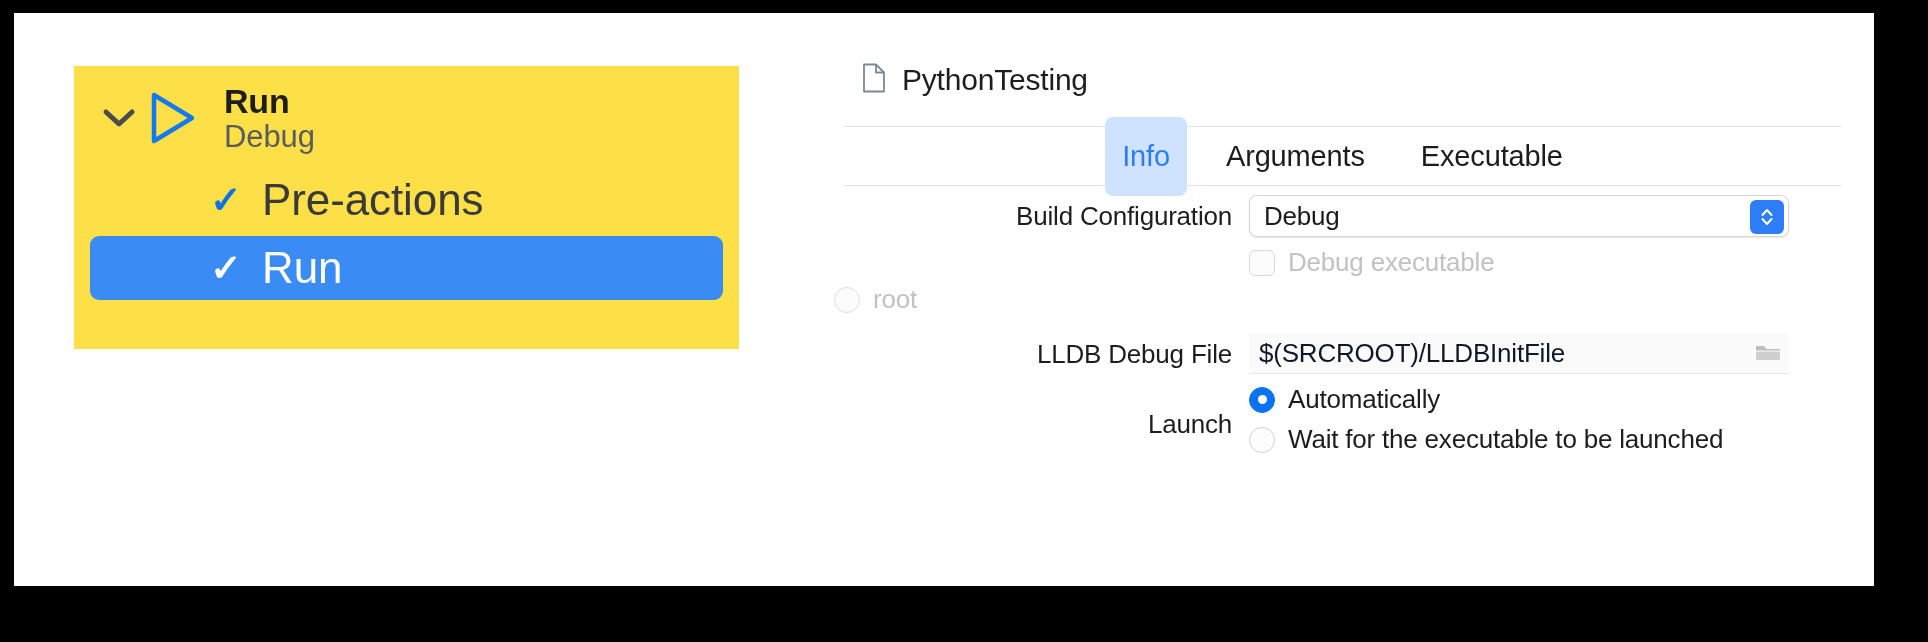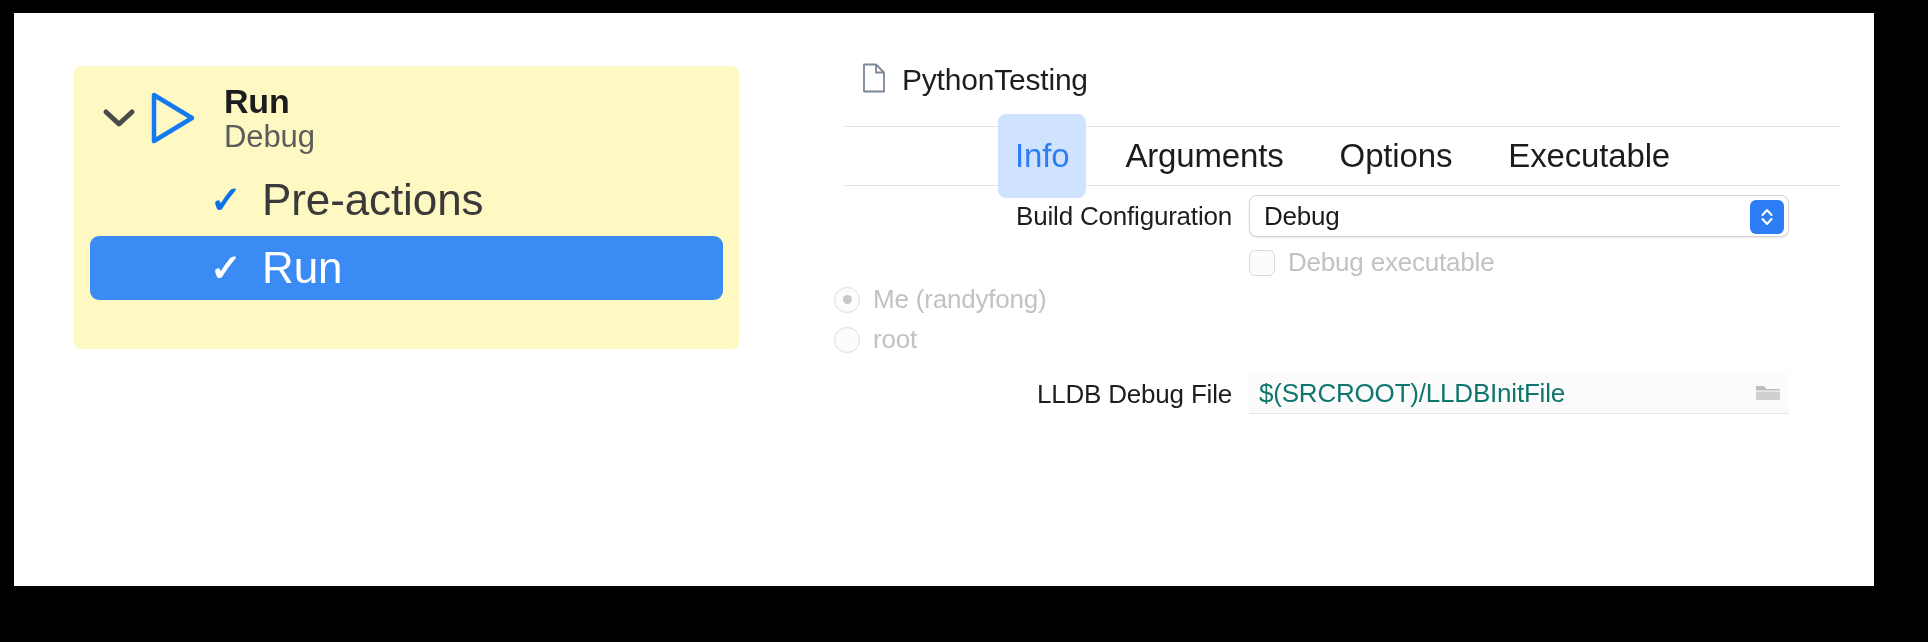--- a/index.html
+++ b/index.html
@@ -30,22 +30,22 @@
     background: #ffffff;
   }
 
   
   #scheme-panel {
     position: absolute;
     left: 60px;
     top: 53px;
     width: 665px;
     height: 283px;
-    background: #fef9c3;
-    border-radius: 7px;
+    background: #fde047;
+    border-radius: 0;
   }
 
   .scheme-row {
     position: absolute;
     display: flex;
     align-items: center;
   }
 
   
   #scheme-group-run {
@@ -159,21 +159,21 @@
     width: 997px;
     height: 60px;
     border-top: 1.5px solid #e3e3e3;
     border-bottom: 1.5px solid #e3e3e3;
     display: flex;
     align-items: center;
     justify-content: center;
   }
 
   .tab {
-    font-size: 33px;
+    font-size: 29px;
     color: #1c1c1c;
     padding: 23px 17px;
     border-radius: 8px;
     letter-spacing: -0.15px;
     white-space: nowrap;
   }
 
   .tab + .tab { margin-left: 22px; }
 
   .tab.selected {
@@ -323,21 +323,21 @@
     width: 540px;
     height: 40px;
     border-bottom: 1.5px solid #e6e6e6;
     display: flex;
     align-items: center;
     background: #fbfbfb;
   }
 
   .textfield-placeholder {
     font-size: 26px;
-    color: #0f766e;
+    color: #0f172a;
     margin-left: 10px;
     letter-spacing: -0.2px;
   }
 
   .folder-icon-slot {
     position: absolute;
     right: 8px;
     top: 8px;
   }
 
@@ -388,21 +388,20 @@
             <path d="M2 1.5 H14 L22 9.5 V28.5 H2 Z" fill="#ffffff" stroke="#7b8896" stroke-width="1.8" stroke-linejoin="round"></path>
             <path d="M14 1.5 V9.5 H22" fill="none" stroke="#7b8896" stroke-width="1.8" stroke-linejoin="round"></path>
           </svg>
         </span>
         <span id="detail-title-text">PythonTesting</span>
       </div>
 
       <div id="tabbar-wrap">
         <span class="tab selected">Info</span>
         <span class="tab">Arguments</span>
-        <span class="tab">Options</span>
         <span class="tab">Executable</span>
       </div>
 
       <div id="form">
 
         <div class="form-row">
           <span class="form-label">Build Configuration</span>
           <span class="form-field">
             <span class="popup">
               <span class="popup-value">Debug</span>
@@ -422,24 +421,20 @@
           <span class="form-field">
             <span class="checkbox-box"></span>
             <span class="checkbox-label disabled-text">Debug executable</span>
           </span>
         </div>
 
         <div class="form-row">
           <span class="form-field">
             <span class="group-block">
               <span class="radio-row">
-                <span class="radio-dot on-disabled"></span>
-                <span class="radio-label disabled-text">Me (randyfong)</span>
-              </span>
-              <span class="radio-row">
                 <span class="radio-dot off-disabled"></span>
                 <span class="radio-label disabled-text">root</span>
               </span>
             </span>
           </span>
         </div>
 
         <div class="form-row">
           <span class="form-label">LLDB Debug File</span>
           <span class="form-field">
@@ -448,18 +443,33 @@
               <span class="folder-icon-slot">
                 <svg width="26" height="22" viewBox="0 0 26 22" aria-hidden="true">
                   <path d="M1 4 H9 L11.5 7 H25 V8.5 H1 Z" fill="#bdbdbd"></path>
                   <rect x="1" y="9.5" width="24" height="8.5" rx="1.2" fill="#cfcfcf"></rect>
                 </svg>
               </span>
             </span>
           </span>
         </div>
 
+        <div class="form-row">
+          <span class="form-label">Launch</span>
+          <span class="form-field">
+            <span class="group-block">
+              <span class="radio-row">
+                <span class="radio-dot on"></span>
+                <span class="radio-label enabled-text">Automatically</span>
+              </span>
+              <span class="radio-row">
+                <span class="radio-dot off"></span>
+                <span class="radio-label enabled-text">Wait for the executable to be launched</span>
+              </span>
+            </span>
+          </span>
+        </div>
 
       </div>
     </div>
 
   </div>
 </div>
 
 </body></html>

